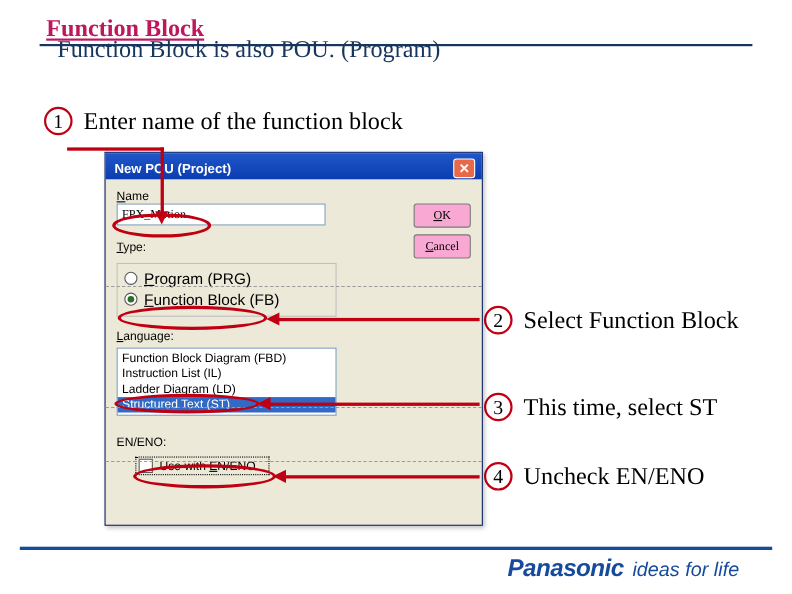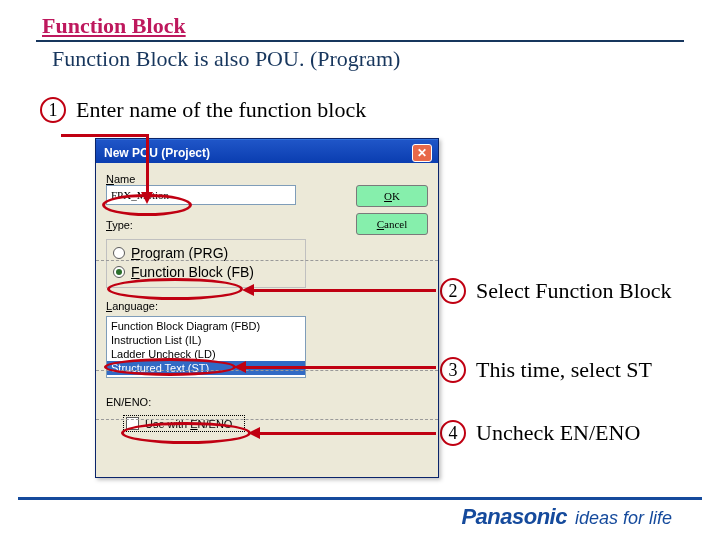--- a/index.html
+++ b/index.html
@@ -21,21 +21,21 @@
   .header-title {
     position: absolute;
     top: 13px; left: 42px;
     font-size: 22px;
     font-weight: bold;
     color: #be185d;
     text-decoration: underline;
   }
   .subtitle {
     position: absolute;
-    top: 46px; left: 52px;
+    top: 32px; left: 52px;
     font-size: 22px;
     color: #17365d;
   }
   .step-row { position: absolute; display: flex; align-items: center; }
   .step-badge {
     width: 26px; height: 26px;
     border-radius: 50%;
     background: #fff;
     border: 2.5px solid #c00012;
     color: #000;
@@ -91,22 +91,22 @@
     width: 190px; height: 20px;
     border: 1px solid #7f9db9;
     background: #fff;
     font-size: 11px;
     padding: 2px 4px;
     font-family: Tahoma;
   }
   .btn {
     position: absolute;
     right: 10px;
-    width: 72px; height: 22px;
-    background: #86efac;
+    width: 52px; height: 22px;
+    background: #f9a8d4;
     border: 1px solid #7a7a7a;
     border-radius: 3px;
     font-size: 11px;
     font-family: Tahoma;
     text-align: center;
     line-height: 20px;
   }
   .btn-ok { top: 22px; }
   .btn-cancel { top: 50px; }
 
@@ -310,21 +310,21 @@
         <span class="type-label"><span class="underline-letter">F</span>unction Block (FB)</span>
       </div>
     </div>
 
     <div class="dotted-sep sep2"></div>
 
     <div class="lbl" style="margin-top:12px"><span class="underline-letter">L</span>anguage:</div>
     <div class="lang-list">
       <div class="lang-item">Function Block Diagram (FBD)</div>
       <div class="lang-item">Instruction List (IL)</div>
-      <div class="lang-item">Ladder Uncheck (LD)</div>
+      <div class="lang-item">Ladder Diagram (LD)</div>
       <div class="lang-item selected">Structured Text (ST)</div>
     </div>
 
     <div class="dotted-sep sep3"></div>
 
     <div class="eneno-box">
       <div class="lbl">EN/ENO:</div>
       <div class="check-row">
         <div class="checkbox"></div>
         <span>Use with <span class="underline-letter">E</span>N/ENO</span>

